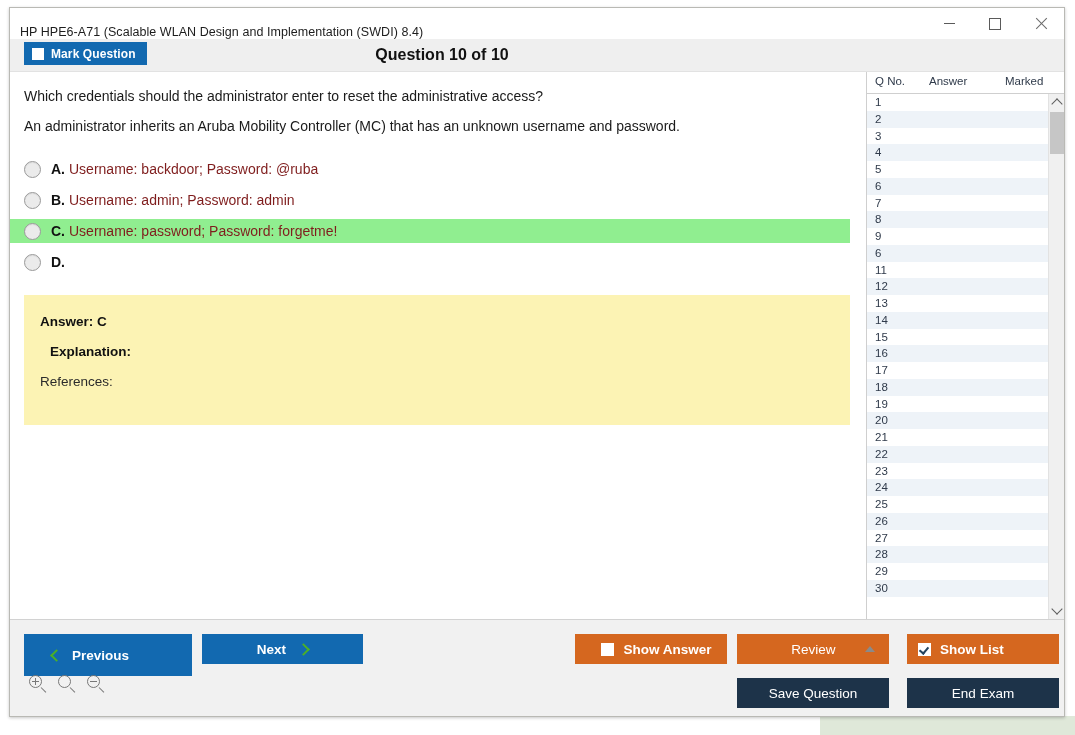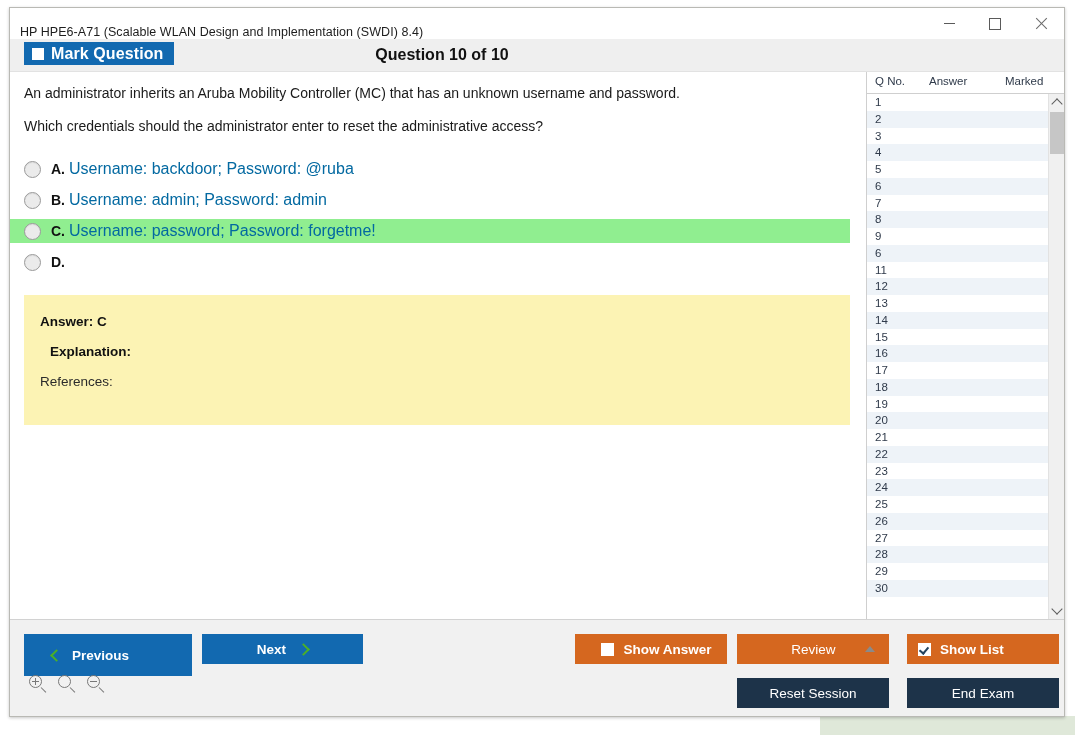--- a/index.html
+++ b/index.html
@@ -87,21 +87,21 @@
     border-bottom: 1px solid #e2e2e2;
   }
   #mark-question-btn {
     position: absolute;
     left: 14px; top: 3px;
     height: 23px;
     background: #1269b0;
     color: #ffffff;
     display: flex; align-items: center;
     padding: 0 11px 0 8px;
-    font-size: 16px;
+    font-size: 12px;
     font-weight: bold;
     cursor: pointer;
     border: none;
     box-sizing: border-box;
     letter-spacing: 0.1px;
   }
   #mark-question-checkbox {
     width: 12px; height: 12px;
     background: #ffffff;
     margin-right: 7px;
@@ -167,22 +167,22 @@
     flex: 0 0 auto;
     margin-right: 10px;
   }
   .option-letter {
     font-weight: bold;
     font-size: 14px;
     color: #111111;
     margin-right: 4px;
   }
   .option-text {
-    font-size: 16px;
-    color: #0369a1;
+    font-size: 14px;
+    color: #7f1d1d;
   }
 
   
   #answer-box {
     margin: 21px 0 0 14px;
     width: 826px;
     height: 130px;
     background: #fcf3b4;
     box-sizing: border-box;
     padding: 19px 0 0 16px;
@@ -426,22 +426,22 @@
       <div id="mark-question-btn">
         <span id="mark-question-checkbox"></span>
         <span>Mark Question</span>
       </div>
       <div id="question-counter">Question 10 of 10</div>
     </div>
 
     <div id="body-area">
 
       <div id="question-pane">
+        <div class="stem-line" id="stem-2">Which credentials should the administrator enter to reset the administrative access?</div>
         <div class="stem-line" id="stem-1">An administrator inherits an Aruba Mobility Controller (MC) that has an unknown username and password.</div>
-        <div class="stem-line" id="stem-2">Which credentials should the administrator enter to reset the administrative access?</div>
 
         <div id="options">
           <div class="option-row">
             <span class="radio"></span>
             <span class="option-letter">A.</span>
             <span class="option-text">Username: backdoor; Password: @ruba</span>
           </div>
           <div class="option-row">
             <span class="radio"></span>
             <span class="option-letter">B.</span>
@@ -538,21 +538,21 @@
         <span>Review</span>
         <span id="review-arrow"></span>
       </div>
 
       <div class="btn btn-orange" id="btn-show-list">
         <span id="show-list-checkbox"></span>
         <span>Show List</span>
       </div>
 
       <div class="btn btn-navy" id="btn-save-session">
-        <span>Reset Session</span>
+        <span>Save Question</span>
       </div>
 
       <div class="btn btn-navy" id="btn-end-exam">
         <span>End Exam</span>
       </div>
 
       <div id="zoom-controls">
         <div class="mag">
           <span class="lens"></span>
             <span class="plus-h"></span>

